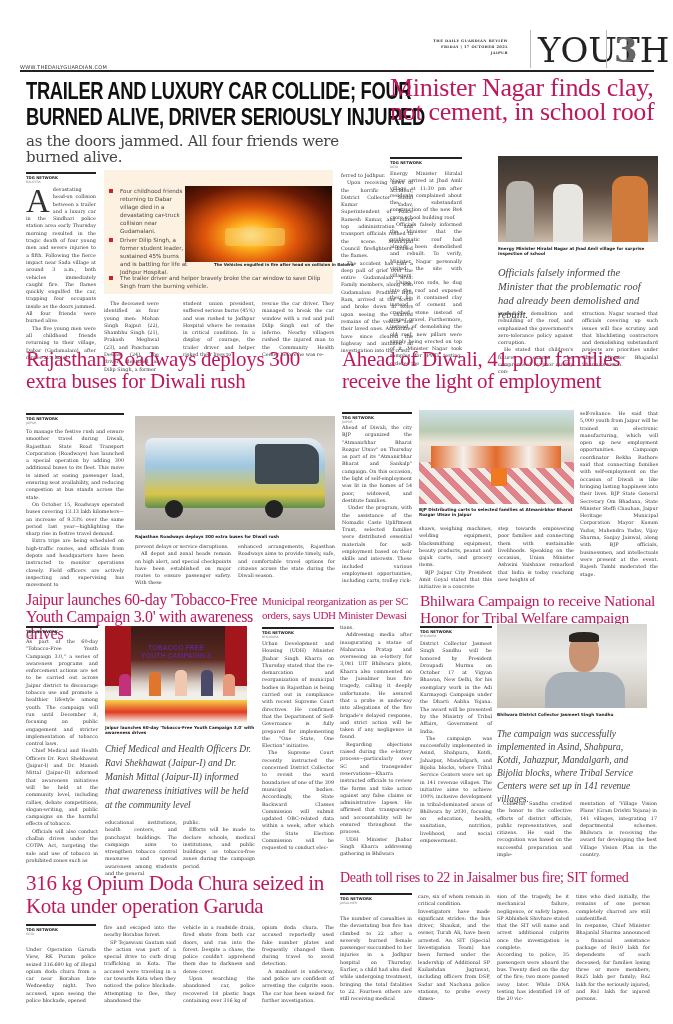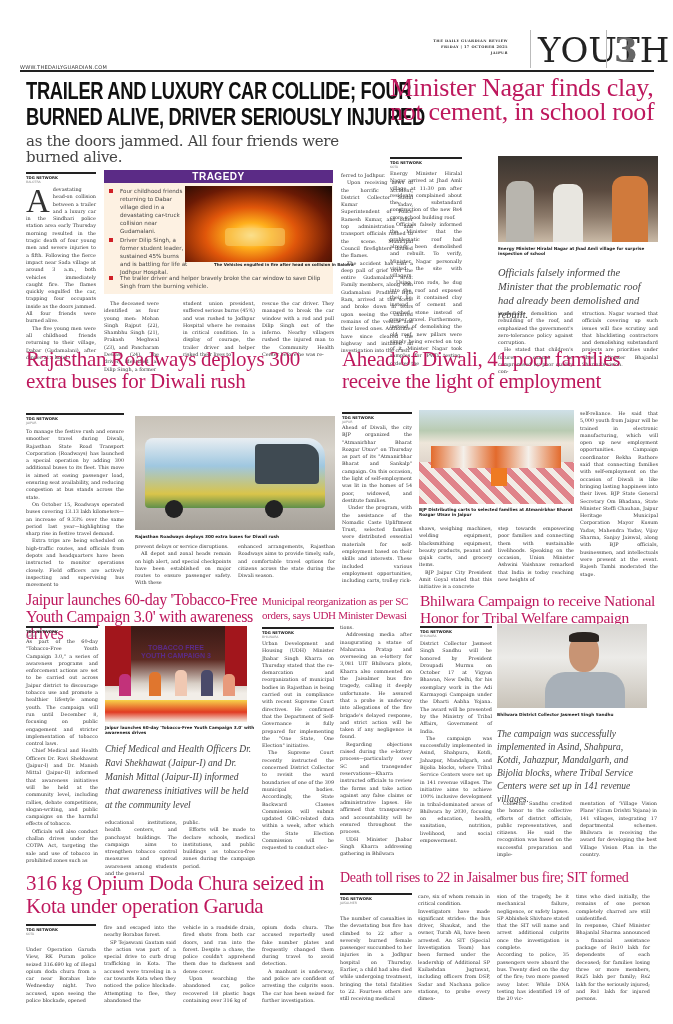--- a/index.html
+++ b/index.html
@@ -53,21 +53,20 @@
 <div class="abs byline" style="left:26px;top:172px;width:70px">
   <span>TDG NETWORK</span>
   <span class="loc">BALOTRA</span>
 </div>
 <div class="abs col" style="left:26px;top:186px;width:70px">
   <p class="ni"><span class="dropcap">A</span><span>devastating head-on collision between a trailer and a luxury car in the Sindhari police station area early Thursday morning resulted in the tragic death of four young men and severe injuries to a fifth. Following the fierce impact near Sada village at around 3 a.m., both vehicles immediately caught fire. The flames quickly engulfed the car, trapping four occupants inside as the doors jammed. All four friends were burned alive.</span></p>
   <p>The five young men were all childhood friends returning to their village, Dabar (Gudamalani), after dinner at a hotel.</p>
 </div>
 
 <div class="abs trag-box" style="left:104px;top:170px;width:229px;height:124px">
-  <div class="trag-head">TRAGEDY</div>
   <ul class="trag-list" style="position:absolute;left:4px;top:17px;width:80px">
     <li>Four childhood friends returning to Dabar village died in a devastating car-truck collision near Gudamalani.</li>
     <li>Driver Dilip Singh, a former student leader, sustained 45% burns and is battling for life at Jodhpur Hospital.</li>
   </ul>
   <div class="photo" style="position:absolute;left:81px;top:16px;width:147px;height:76px;background:radial-gradient(ellipse at 45% 65%,#fff3b0 0%,#ffb01c 18%,#e0560a 40%,#6a1a05 70%,#1a0803 100%)">
     <div style="position:absolute;left:40px;top:42px;width:60px;height:18px;background:#f5d070;opacity:.55;border-radius:4px"></div>
   </div>
   <div class="cap" style="position:absolute;left:110px;top:92px;font-size:4px;white-space:nowrap">The Vehicles engulfed in fire after head on collision in Balotra</div>
   <ul class="trag-list" style="position:absolute;left:4px;top:104px;width:225px">
     <li>The trailer driver and helper bravely broke the car window to save Dilip Singh from the burning vehicle.</li>

